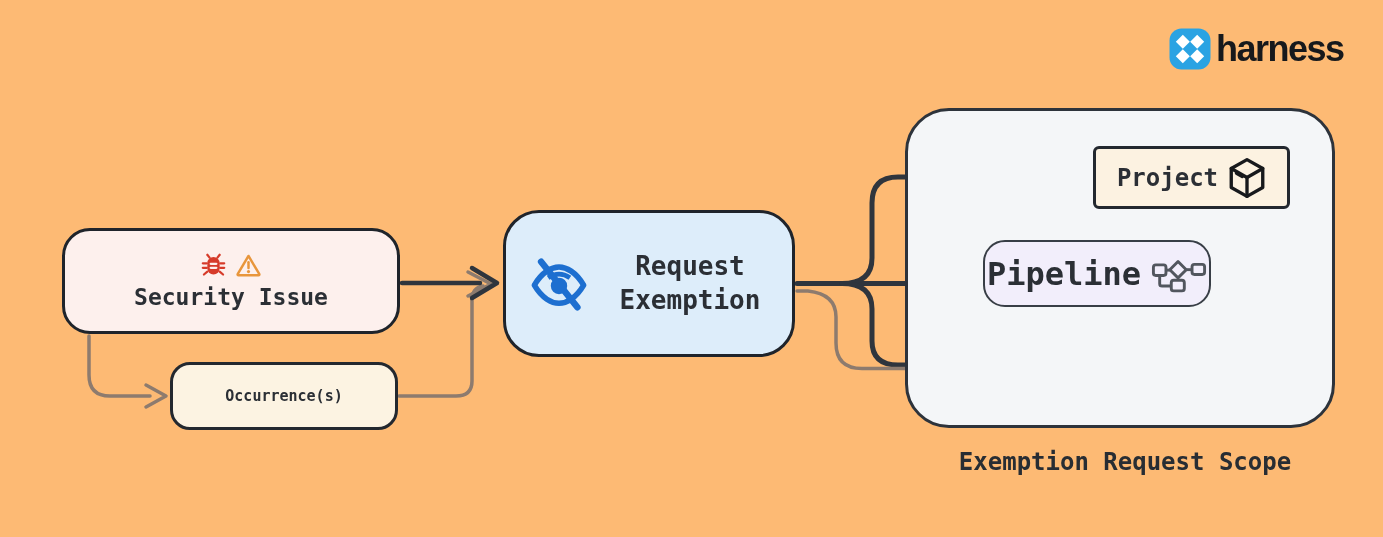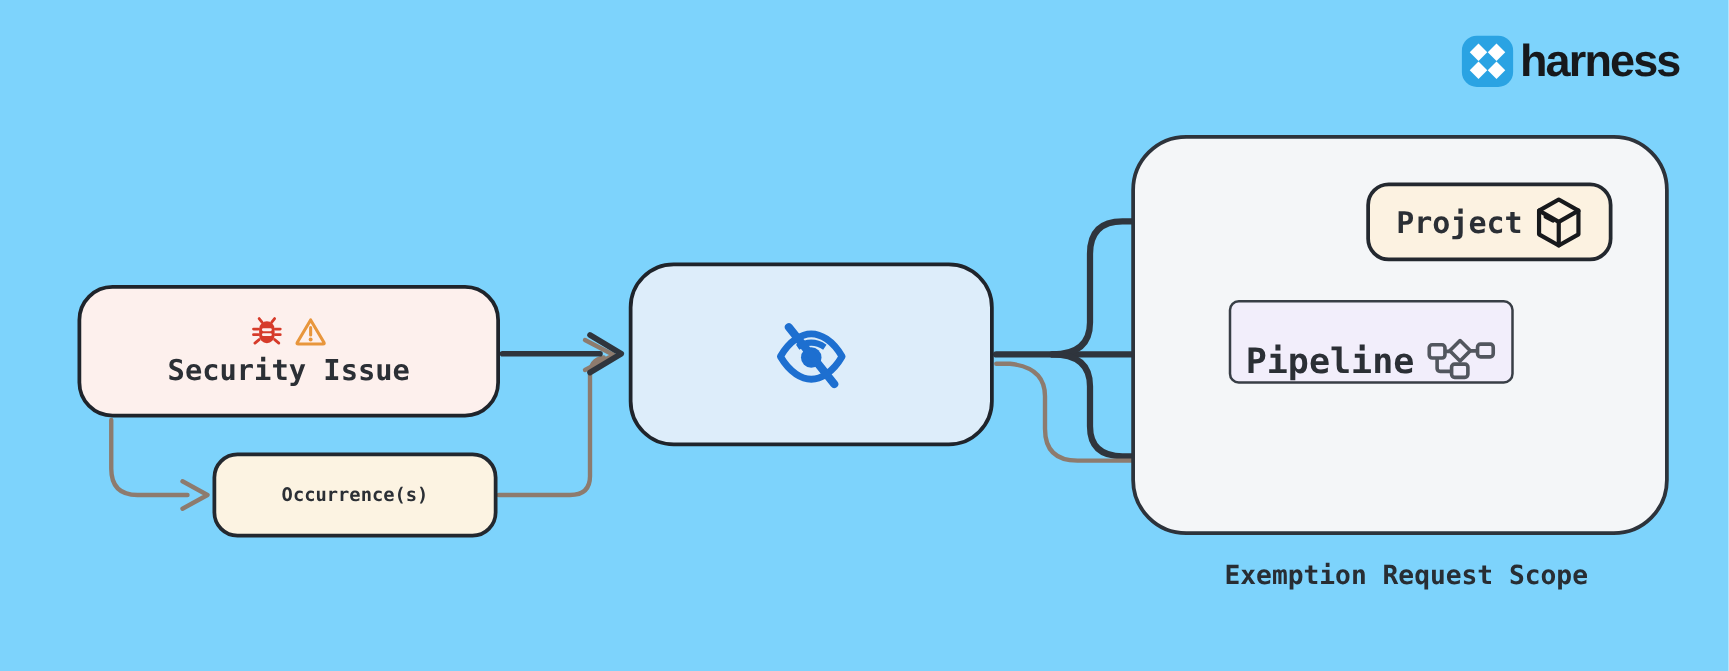--- a/index.html
+++ b/index.html
@@ -1,19 +1,19 @@
 <!DOCTYPE html>
 <html><head>
 <meta charset="utf-8">
 <style>
   html,body{margin:0;padding:0;background:#ffffff;}
   .canvas{
     position:relative;
     width:1383px;height:537px;
-    background:#7dd3fc;
+    background:#fdba74;
     font-family:"DejaVu Sans Mono", monospace;
     color:#2b2f35;
     overflow:hidden;
   }
   svg.connectors{position:absolute;left:0;top:0;width:1383px;height:537px;pointer-events:none;}
   .node{
     position:absolute;
     display:flex;align-items:center;justify-content:center;
     box-sizing:border-box;
     font-weight:700;
@@ -36,36 +36,36 @@
     gap:20px;
   }
   .node-request .label{font-size:26px;line-height:1.3;text-align:center;width:160px;}
   .scope-container{
     position:absolute;left:905px;top:108px;width:430px;height:320px;
     background:#f4f6f8;border:3.5px solid #2d333b;border-radius:44px;
     box-sizing:border-box;
   }
   .node-project{
     left:1093px;top:146px;width:197px;height:63px;
-    background:#fcf2e1;border:3px solid #23282f;border-radius:18px;
+    background:#fcf2e1;border:3px solid #23282f;border-radius:6px;
     font-size:24px;gap:10px;
   }
   .node-pipeline{
     left:983px;top:240px;width:228px;height:67px;
-    background:#f2eefb;border:2.5px solid #383e46;border-radius:8px;
-    font-size:28px;gap:10px;align-items:flex-end;
+    background:#f2eefb;border:2.5px solid #383e46;border-radius:22px;
+    font-size:32px;gap:10px;
   }
   .node-target{
     left:982px;top:333px;width:231px;height:65px;
     background:#e4f2fc;border:2.5px solid #383e46;border-radius:20px;
     font-size:24px;gap:16px;
   }
   .scope-title{
     position:absolute;left:880px;top:448px;width:490px;
-    text-align:center;font-size:21px;font-weight:700;color:#282d33;
+    text-align:center;font-size:24px;font-weight:700;color:#282d33;
   }
   .logo{
     position:absolute;left:1168px;top:27px;
     display:flex;align-items:center;gap:4px;
   }
   .logo-text{
     font-family:"Liberation Sans", sans-serif;
     font-weight:800;font-size:36px;letter-spacing:-1.5px;
     color:#17191c;line-height:1;
   }
@@ -168,20 +168,21 @@
     <span>Occurrence(s)</span>
   </div>
 
   <div class="node node-request">
     <svg width="62" height="58" viewBox="0 0 24 24">
       <path d="M1.8 12.5 C5 7 9 5 12 5 C15 5 19 7 22.2 12.5 C19 18 15 20 12 20 C9 20 5 18 1.8 12.5 Z" fill="none" stroke="#1d6fd0" stroke-width="2.3" stroke-linejoin="round"></path>
       <path d="M7.5 9.4 Q12 6.4 16.5 9.4" fill="none" stroke="#1d6fd0" stroke-width="2"></path>
       <circle cx="12" cy="12.8" r="3.4" fill="#1d6fd0"></circle>
       <path d="M4.6 2.8 L19.6 21.6" stroke="#1d6fd0" stroke-width="2.7" stroke-linecap="round"></path>
     </svg>
+    <div class="label">Request Exemption</div>
   </div>
 
   <div class="node node-project">
     <span>Project</span>
     <svg width="38" height="42" viewBox="0 0 36 40">
       <g fill="none" stroke="#17191c" stroke-width="3.2" stroke-linejoin="round" stroke-linecap="round">
         <path d="M18 2.5 L33 11 V29 L18 37.5 L3 29 V11 Z"></path>
         <path d="M3 11 L18 19.5 L33 11"></path>
         <path d="M18 19.5 V37.5"></path>
         <path d="M8 15.5 L13.5 18.5"></path>

